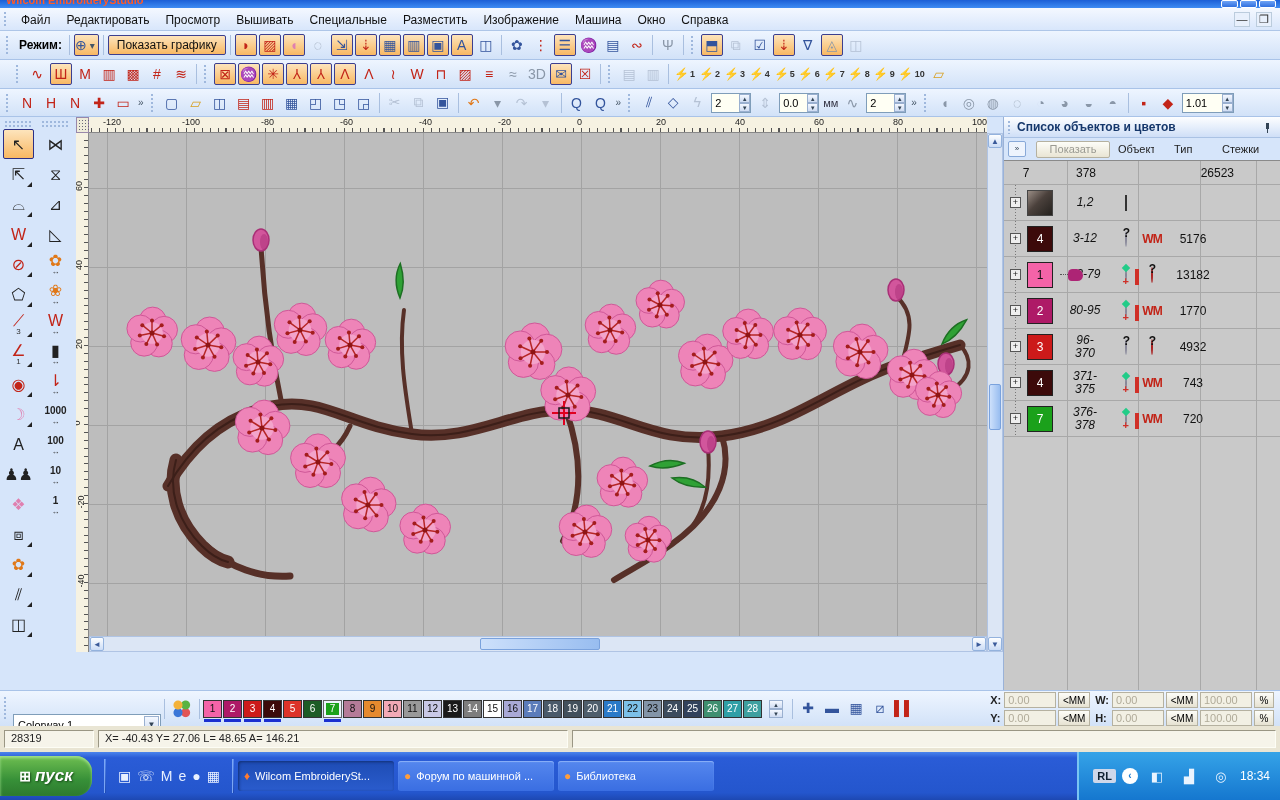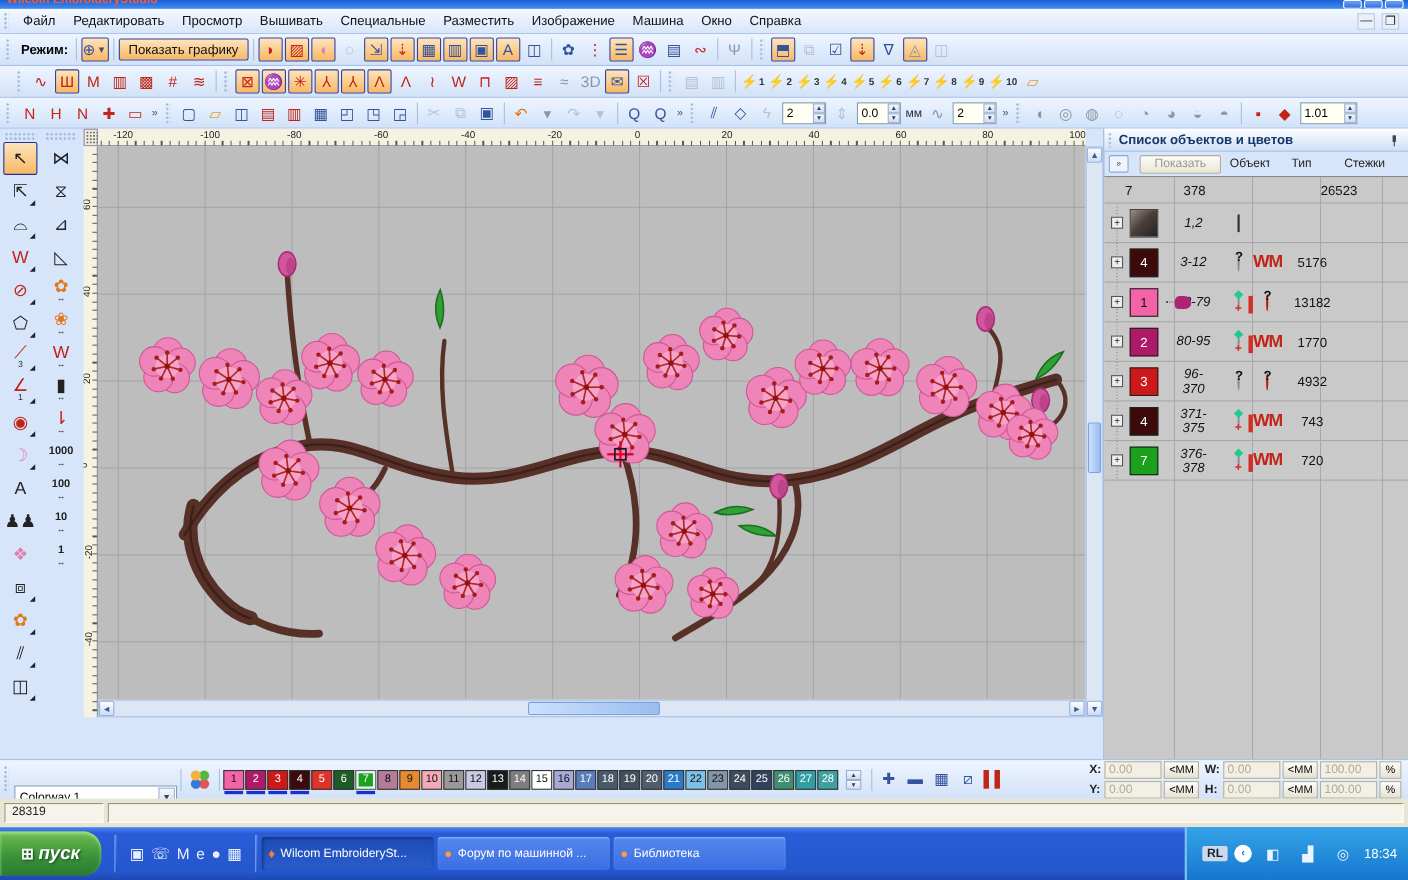--- a/index.html
+++ b/index.html
@@ -98,21 +98,21 @@
   .ticon{width:26px;text-align:center;}
   .stc{width:52px;text-align:center;margin-left:2px;}
   .treeline{position:absolute;left:11px;top:0;bottom:0;width:1px;background-image:linear-gradient(#777 1px,transparent 1px);background-size:1px 3px;}
   .ic-pal{width:20px;height:20px;margin:0 auto;border-radius:50%;border:1px solid #889;position:relative;
      background:radial-gradient(circle at 30% 30%,#f7c,transparent 40%),radial-gradient(circle at 70% 35%,#7c6,transparent 40%),radial-gradient(circle at 40% 72%,#7af,transparent 42%),#ddd;}
   .ic-pal::after,.ic-ball::after{content:"?";position:absolute;right:-4px;top:-6px;font-weight:bold;font-size:12px;color:#111;}
   .ic-pie{width:20px;height:20px;margin:0 auto;border-radius:50%;border:1px solid #889;background:#f4f4f4;position:relative;}
   .ic-pie::before{content:"";position:absolute;left:9px;top:1px;width:4px;height:16px;background:#d03028;}
   .ic-pie::after{content:"+";position:absolute;right:-3px;bottom:-5px;color:#d03028;font-weight:bold;font-size:11px;}
   .ic-pie .dot{position:absolute;left:-3px;top:-3px;width:6px;height:6px;background:#2c8;transform:rotate(45deg);}
-  .ic-wm{font-weight:bold;color:#c22418;font-size:16px;letter-spacing:-1px;}
+  .ic-wm{font-weight:bold;color:#c22418;font-size:12px;letter-spacing:-1px;}
   .ic-ball{width:20px;height:20px;margin:0 auto;border-radius:50%;border:1px solid #a22;position:relative;
      background:repeating-linear-gradient(#e0392b 0 3px,#f7958c 3px 4px);}
   .ic-img{width:22px;height:20px;margin:0 auto;border:1px solid #333;background:repeating-linear-gradient(45deg,#bbb 0 3px,#555 3px 5px);}
   .blob{position:absolute;left:64px;top:12px;width:15px;height:12px;background:#ad2475;border-radius:5px 7px 6px 4px;}
   .leader{position:absolute;left:56px;top:17px;width:10px;border-top:1px dotted #555;}
   .pempty{height:100%;}
 
   
   #palettebar{position:absolute;left:0;top:690px;width:1280px;height:36px;background:linear-gradient(#eef5ff,#d2e2f8);border-top:1px solid #a9c3e8;display:flex;align-items:center;}
   #colorway{width:148px;height:21px;border:1px solid #7f9db9;background:#fff;font-size:11px;display:flex;align-items:center;padding-left:4px;position:relative;margin-top:32px;}
@@ -1137,20 +1137,21 @@
       <span class="lb">H:</span>
       <span class="fld">0.00</span>
       <span class="mmb">&lt;MM</span>
       <span class="fld">100.00</span>
       <span class="mmb pct">%</span>
     </div>
   </div>
 
   <div id="statusbar">
     <span class="scell" id="sc1">28319</span>
+    <span class="scell" id="sc2">X= -40.43 Y=  27.06 L=  48.65 A= 146.21</span>
     <span class="scell" id="sc3"></span>
   </div>
 
   <div id="taskbar">
     <div id="startbtn">
       <span class="flag">⊞</span>
       <span>пуск</span>
     </div>
     <span class="tbsep"></span>
     <div id="quicklaunch">

